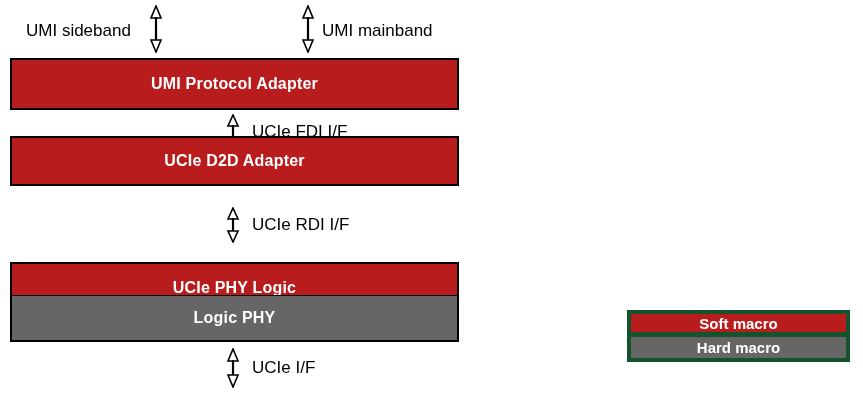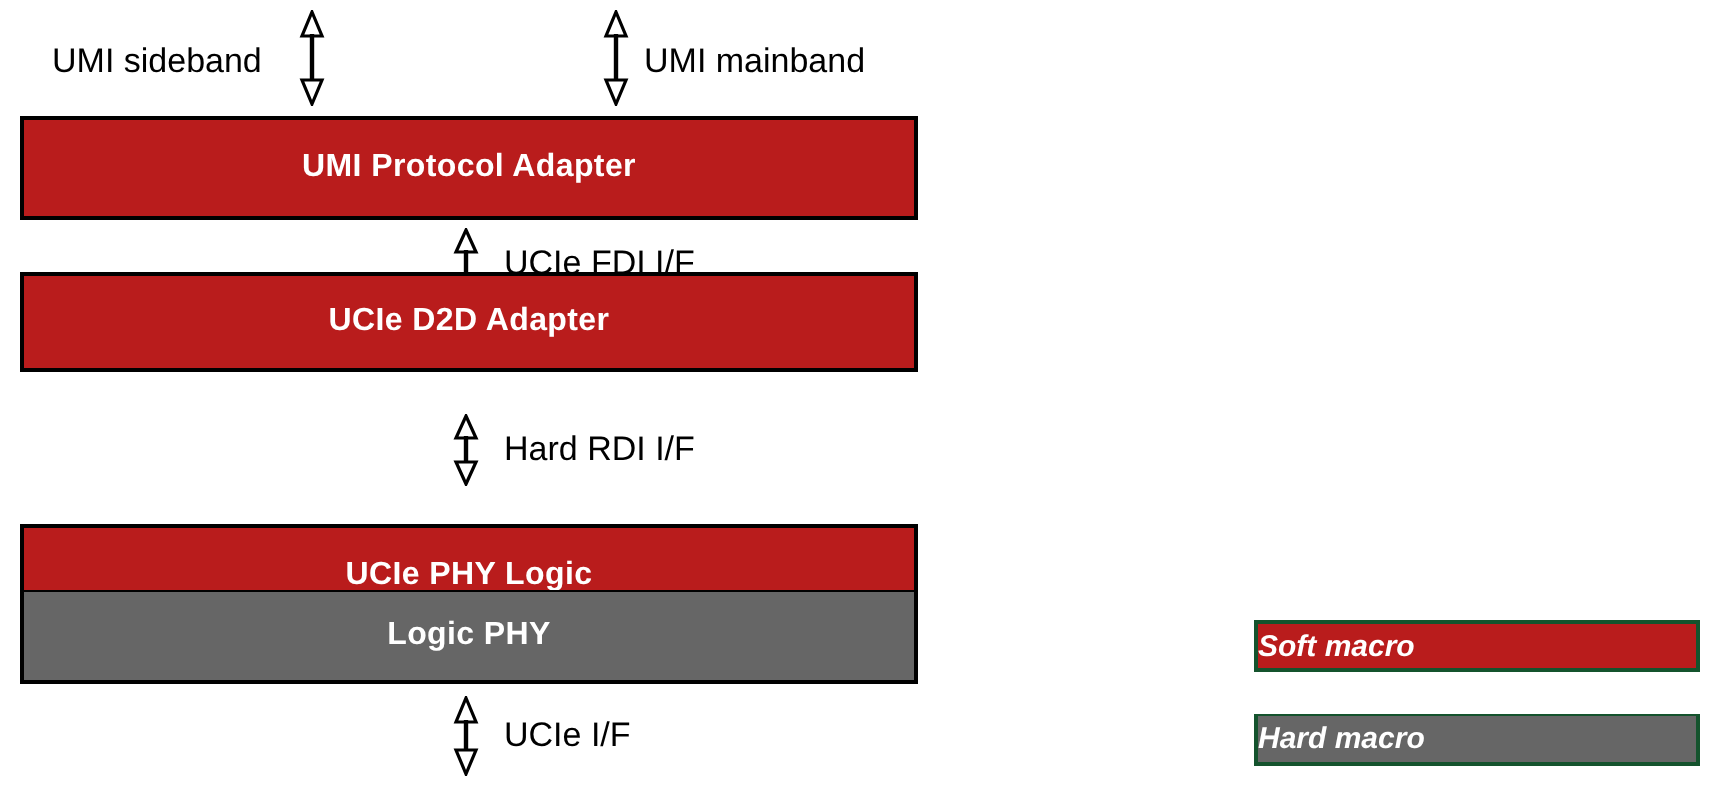--- a/index.html
+++ b/index.html
@@ -67,27 +67,27 @@
 
   
   #legend {
     position: absolute;
     left: 627px;
     top: 310px;
     width: 223px;
   }
   .legend-row {
     box-sizing: border-box;
-    border: 2px solid #14532d;
+    border: 4px solid #14532d;
     height: 26px;
     display: flex;
     align-items: center;
-    font-style: italic;
+    justify-content: center;
   }
-  .legend-row + .legend-row { border-top-width: 1px; margin-top: 21px; }
+  .legend-row + .legend-row { border-top-width: 1px; }
   .legend-row .legend-label {
     color: #ffffff;
     font-weight: bold;
     font-size: 15px;
     white-space: nowrap;
   }
 </style>
 </head>
 <body>
 
@@ -132,21 +132,21 @@
   </div>
 
   <div class="arrow" style="left:225px; top:207px;">
     <svg width="16" height="36" viewBox="0 0 16 36" aria-hidden="true">
       <polygon points="8,1 13,12 3,12" fill="#ffffff" stroke="#000000" stroke-width="1.6"></polygon>
       <line x1="8" y1="11" x2="8" y2="25" stroke="#000000" stroke-width="2.2"></line>
       <polygon points="8,35 13,24 3,24" fill="#ffffff" stroke="#000000" stroke-width="1.6"></polygon>
     </svg>
   </div>
 
-  <div class="plain-label" style="left:252px; top:216px;">Hard RDI I/F</div>
+  <div class="plain-label" style="left:252px; top:216px;">UCIe RDI I/F</div>
 
   <div id="box-ucie-phy-logic" class="stack-box soft">
     <span class="box-label">UCIe PHY Logic</span>
   </div>
 
   <div id="box-ucie-phy" class="stack-box hard">
     <span class="box-label">Logic PHY</span>
   </div>
 
   <div class="arrow" style="left:225px; top:348px;">

